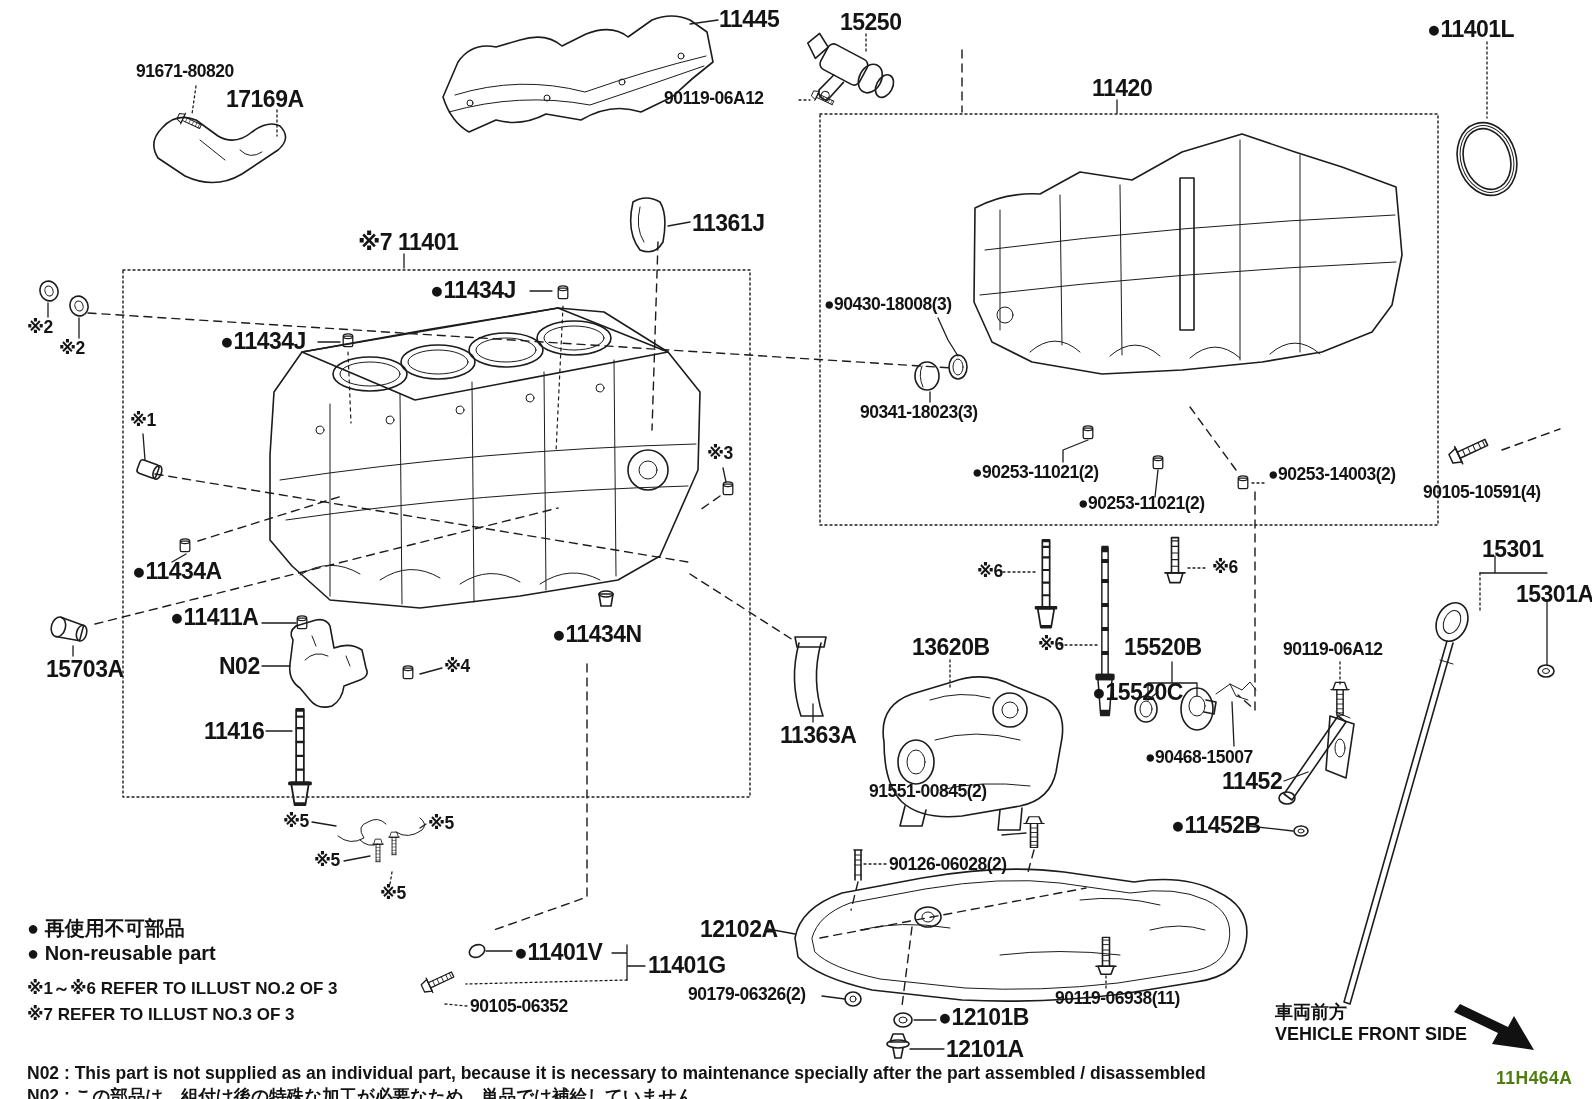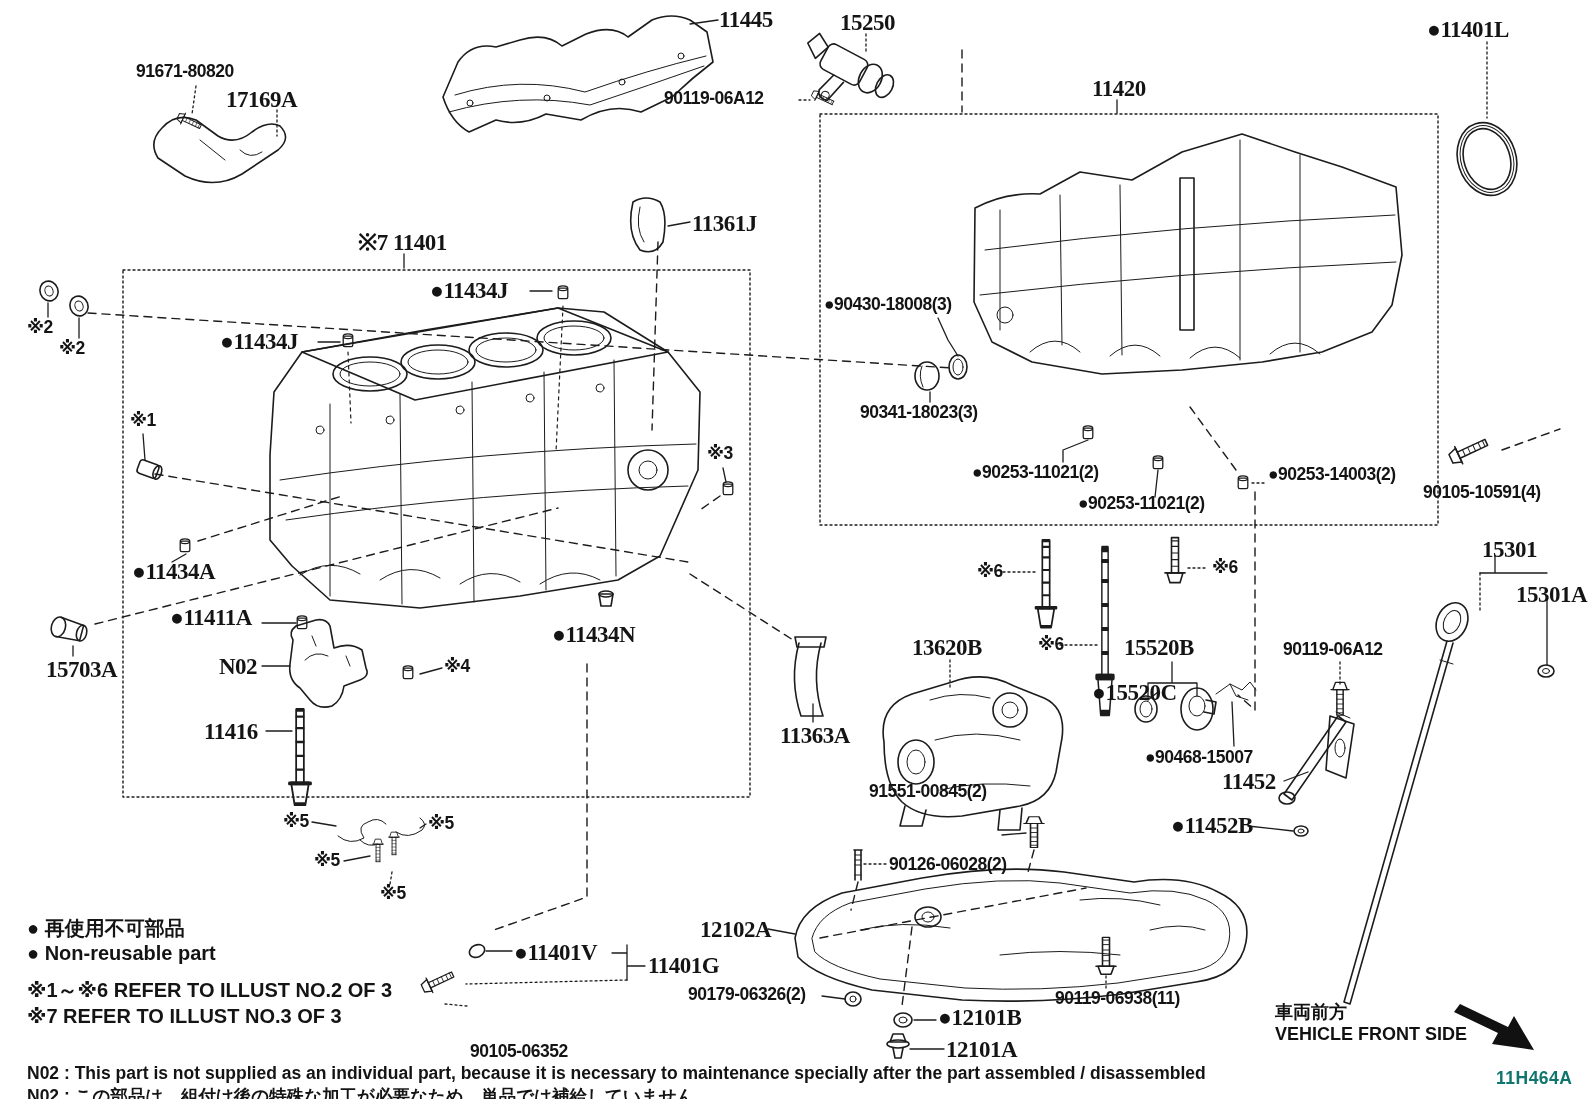--- a/index.html
+++ b/index.html
@@ -1,28 +1,28 @@
 <!DOCTYPE html>
 <html><head>
 <meta charset="utf-8">
 <style>
   html,body{margin:0;padding:0;background:#ffffff;}
   .stage{position:relative;width:1592px;height:1099px;background:#fff;overflow:hidden;
          font-family:"Liberation Sans","DejaVu Sans",sans-serif;color:#111;}
   .stage svg{position:absolute;left:0;top:0;}
   .layer{position:absolute;left:0;top:0;width:100%;height:100%;}
   .plabel{position:absolute;font-weight:700;white-space:nowrap;letter-spacing:-0.5px;line-height:1;color:#141414;}
-  .plabel.lg{font-size:23px;font-family:Liberation Serif, serif;}
+  .plabel.lg{font-size:23px;}
   .plabel.md{font-size:17.5px;}
   .legend-line{position:absolute;font-weight:700;white-space:nowrap;color:#141414;}
   .leg-big{font-size:20px;}
-  .leg-mid{font-size:20px;}
+  .leg-mid{font-size:17px;}
   .leg-sm{font-size:17.5px;}
   .front-label{position:absolute;font-weight:700;font-size:18px;white-space:nowrap;color:#111;}
-  .figcode{position:absolute;font-weight:700;font-size:17.5px;letter-spacing:0.5px;color:#0f766e;}
+  .figcode{position:absolute;font-weight:700;font-size:17.5px;letter-spacing:0.5px;color:#4d7c0f;}
   
   .ln{stroke:#1c1c1c;fill:none;stroke-width:1.6;stroke-linejoin:round;stroke-linecap:round;}
   .thin{stroke-width:1.0;}
   .lead{stroke-width:1.3;}
   .dot{stroke-dasharray:2 3;stroke-width:1.3;}
   .dot2{stroke-dasharray:3 4;stroke-width:1.2;}
   .dash{stroke-dasharray:8 6;stroke-width:1.4;}
   .dotbox{stroke-dasharray:2 3;stroke-width:1.4;}
 </style>
 </head>
@@ -349,21 +349,21 @@
       <div class="plabel lg" style="left: 1222px; top: 770px;">11452</div>
       <div class="plabel lg" style="left: 1171px; top: 814px;">●11452B</div>
       <div class="plabel md" style="left: 977px; top: 563px;">※6</div>
       <div class="plabel md" style="left: 1038px; top: 636px;">※6</div>
       <div class="plabel md" style="left: 1212px; top: 559px;">※6</div>
       <div class="plabel md" style="left: 869px; top: 783px;">91551-00845(2)</div>
       <div class="plabel md" style="left: 889px; top: 856px;">90126-06028(2)</div>
       <div class="plabel lg" style="left: 700px; top: 918px;">12102A</div>
       <div class="plabel lg" style="left: 514px; top: 941px;">●11401V</div>
       <div class="plabel lg" style="left: 648px; top: 954px;">11401G</div>
-      <div class="plabel md" style="left: 470px; top: 998px; margin-top: 45px;">90105-06352</div>
+      <div class="plabel md" style="left: 470px; top: 998px;">90105-06352</div>
       <div class="plabel md" style="left: 688px; top: 986px;">90179-06326(2)</div>
       <div class="plabel lg" style="left: 938px; top: 1006px;">●12101B</div>
       <div class="plabel lg" style="left: 946px; top: 1038px;">12101A</div>
       <div class="plabel md" style="left: 1055px; top: 990px;">90119-06938(11)</div>
       <div class="plabel md" style="left: 283px; top: 813px;">※5</div>
       <div class="plabel md" style="left: 428px; top: 815px;">※5</div>
       <div class="plabel md" style="left: 314px; top: 852px;">※5</div>
       <div class="plabel md" style="left: 380px; top: 885px;">※5</div>
     </div>
 

